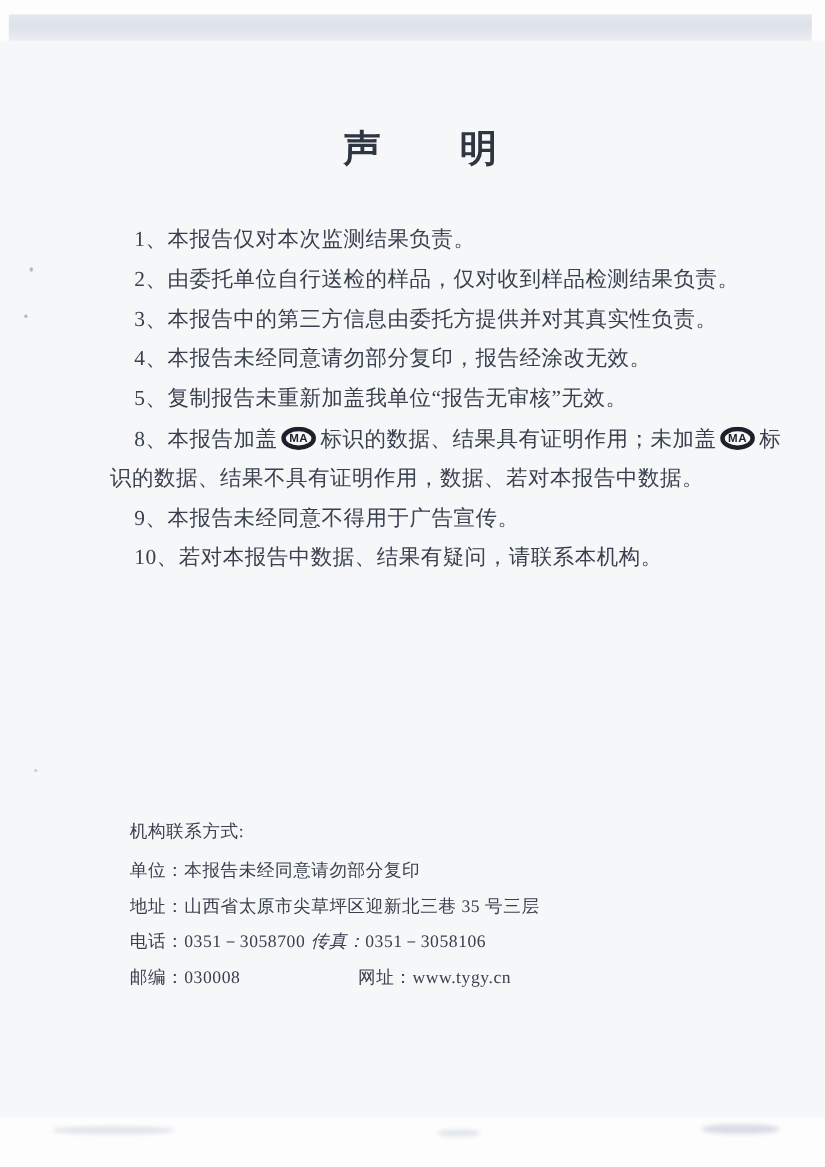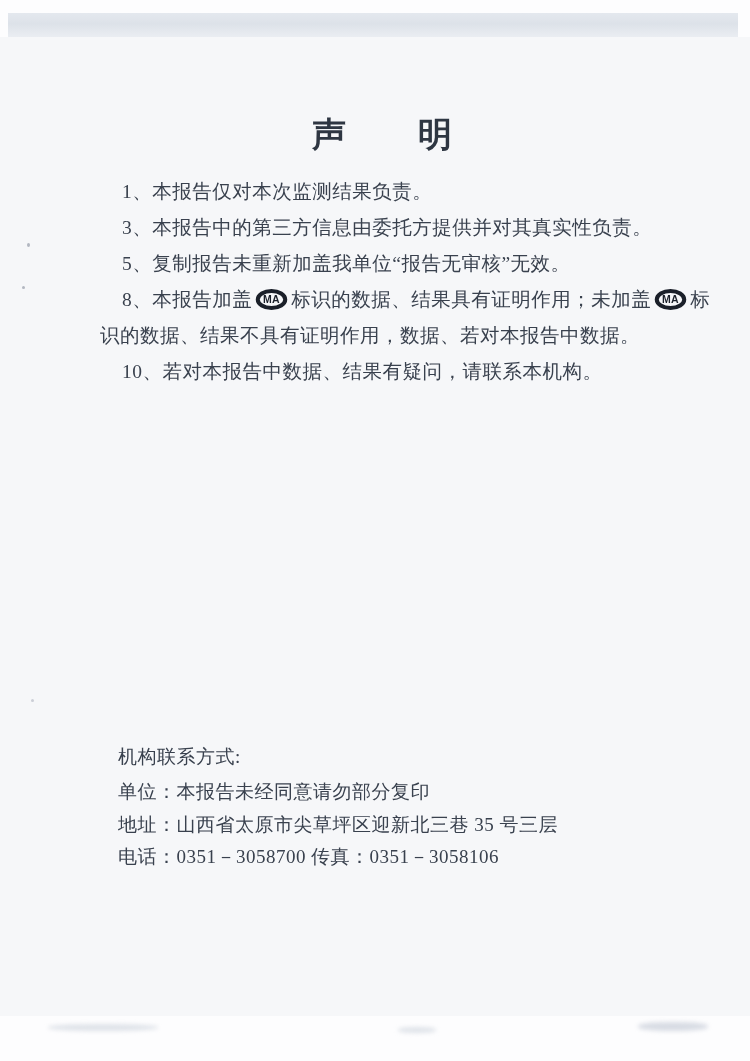--- a/index.html
+++ b/index.html
@@ -44,21 +44,21 @@
     justify-content: center;
     gap: 72px;
     margin-left: 14px;
     font-size: 34px;
     font-weight: bold;
     color: var(--title_ink);
     letter-spacing: 0;
   }
   .statements {
     position: absolute;
-    top: 181px;
+    top: 208px;
     left: 100px;
     right: 50px;
     font-size: 19.5px;
     line-height: 21px;
     color: var(--ink);
     letter-spacing: 0.5px;
   }
   .stmt {
     margin-bottom: 15px;
     text-indent: 22px;
@@ -70,28 +70,28 @@
     margin: 0 3px;
   }
   .ma-icon text {
     font-family: "Liberation Sans", "DejaVu Sans", sans-serif;
   }
   .contact {
     position: absolute;
     top: 746px;
     left: 118px;
     right: 50px;
-    font-size: 19px;
+    font-size: 16px;
     line-height: 21px;
     color: var(--ink);
     letter-spacing: 0.5px;
   }
   .contact-heading { margin-bottom: 14px; }
   .contact-row { margin-bottom: 11.5px; white-space: nowrap; }
-  .contact-row .lbl2 { margin-left: 5px; }
+  .contact-row .lbl2 { margin-left: 5px; font-style: italic; }
   .contact-row.cols .val1 { display: inline-block; width: 158px; }
   
   .speck {
     position: absolute;
     background: #7b8494;
     border-radius: 50%;
     opacity: 0.55;
   }
   .smudge {
     position: absolute;
@@ -108,42 +108,46 @@
   <div class="paper"></div>
   <div class="scan-band"></div>
 
   <h1 class="title">
     <span>声</span>
     <span>明</span>
   </h1>
 
   <div class="statements">
     <p class="stmt"><span>1、</span><span>本报告仅对本次监测结果负责。</span></p>
+    <p class="stmt"><span>2、</span><span>由委托单位自行送检的样品，仅对收到样品检测结果负责。</span></p>
     <p class="stmt"><span>3、</span><span>本报告中的第三方信息由委托方提供并对其真实性负责。</span></p>
+    <p class="stmt"><span>4、</span><span>本报告未经同意请勿部分复印，报告经涂改无效。</span></p>
     <p class="stmt"><span>5、</span><span>复制报告未重新加盖我单位“报告无审核”无效。</span></p>
 
     <p class="stmt">
       <span>8、</span><span>本报告加盖</span><svg class="ma-icon" viewBox="0 0 40 26" width="33" height="21">
           <ellipse cx="20" cy="13" rx="17" ry="10.5" fill="none" stroke="#1b202a" stroke-width="5"></ellipse>
           <text x="20" y="17.5" text-anchor="middle" font-size="13" font-weight="bold" fill="#1b202a">MA</text>
         </svg><span>标识的数据、结果具有证明作用；未加盖</span><svg class="ma-icon" viewBox="0 0 40 26" width="33" height="21">
           <ellipse cx="20" cy="13" rx="17" ry="10.5" fill="none" stroke="#1b202a" stroke-width="5"></ellipse>
           <text x="20" y="17.5" text-anchor="middle" font-size="13" font-weight="bold" fill="#1b202a">MA</text>
         </svg><span>标</span>
     </p>
     <p class="stmt cont">识的数据、结果不具有证明作用，数据、若对本报告中数据。</p>
 
+    <p class="stmt"><span>9、</span><span>本报告未经同意不得用于广告宣传。</span></p>
     <p class="stmt"><span>10、</span><span>若对本报告中数据、结果有疑问，请联系本机构。</span></p>
   </div>
 
   <div class="contact">
     <p class="contact-heading">机构联系方式:</p>
     <p class="contact-row"><span>单位：</span><span class="val1">本报告未经同意请勿部分复印</span></p>
     <p class="contact-row"><span>地址：</span><span class="val1">山西省太原市尖草坪区迎新北三巷 35 号三层</span></p>
     <p class="contact-row"><span>电话：</span><span class="val1">0351－3058700</span><span class="lbl2">传真：</span><span>0351－3058106</span></p>
+    <p class="contact-row cols"><span>邮编：</span><span class="val1">030008</span><span>网址：</span><span>www.tygy.cn</span></p>
   </div>
 
   <div class="speck" style="left:27px; top:243px; width:3px; height:4px;"></div>
   <div class="speck" style="left:22px; top:286px; width:3px; height:3px;"></div>
   <div class="speck" style="left:31px; top:699px; width:3px; height:3px; opacity:0.35;"></div>
   <div class="smudge" style="left:48px; top:1024px; width:110px; height:7px;"></div>
   <div class="smudge" style="left:398px; top:1027px; width:38px; height:6px;"></div>
   <div class="smudge" style="left:638px; top:1022px; width:70px; height:9px; background:#d8dce4;"></div>
 
 </div>

